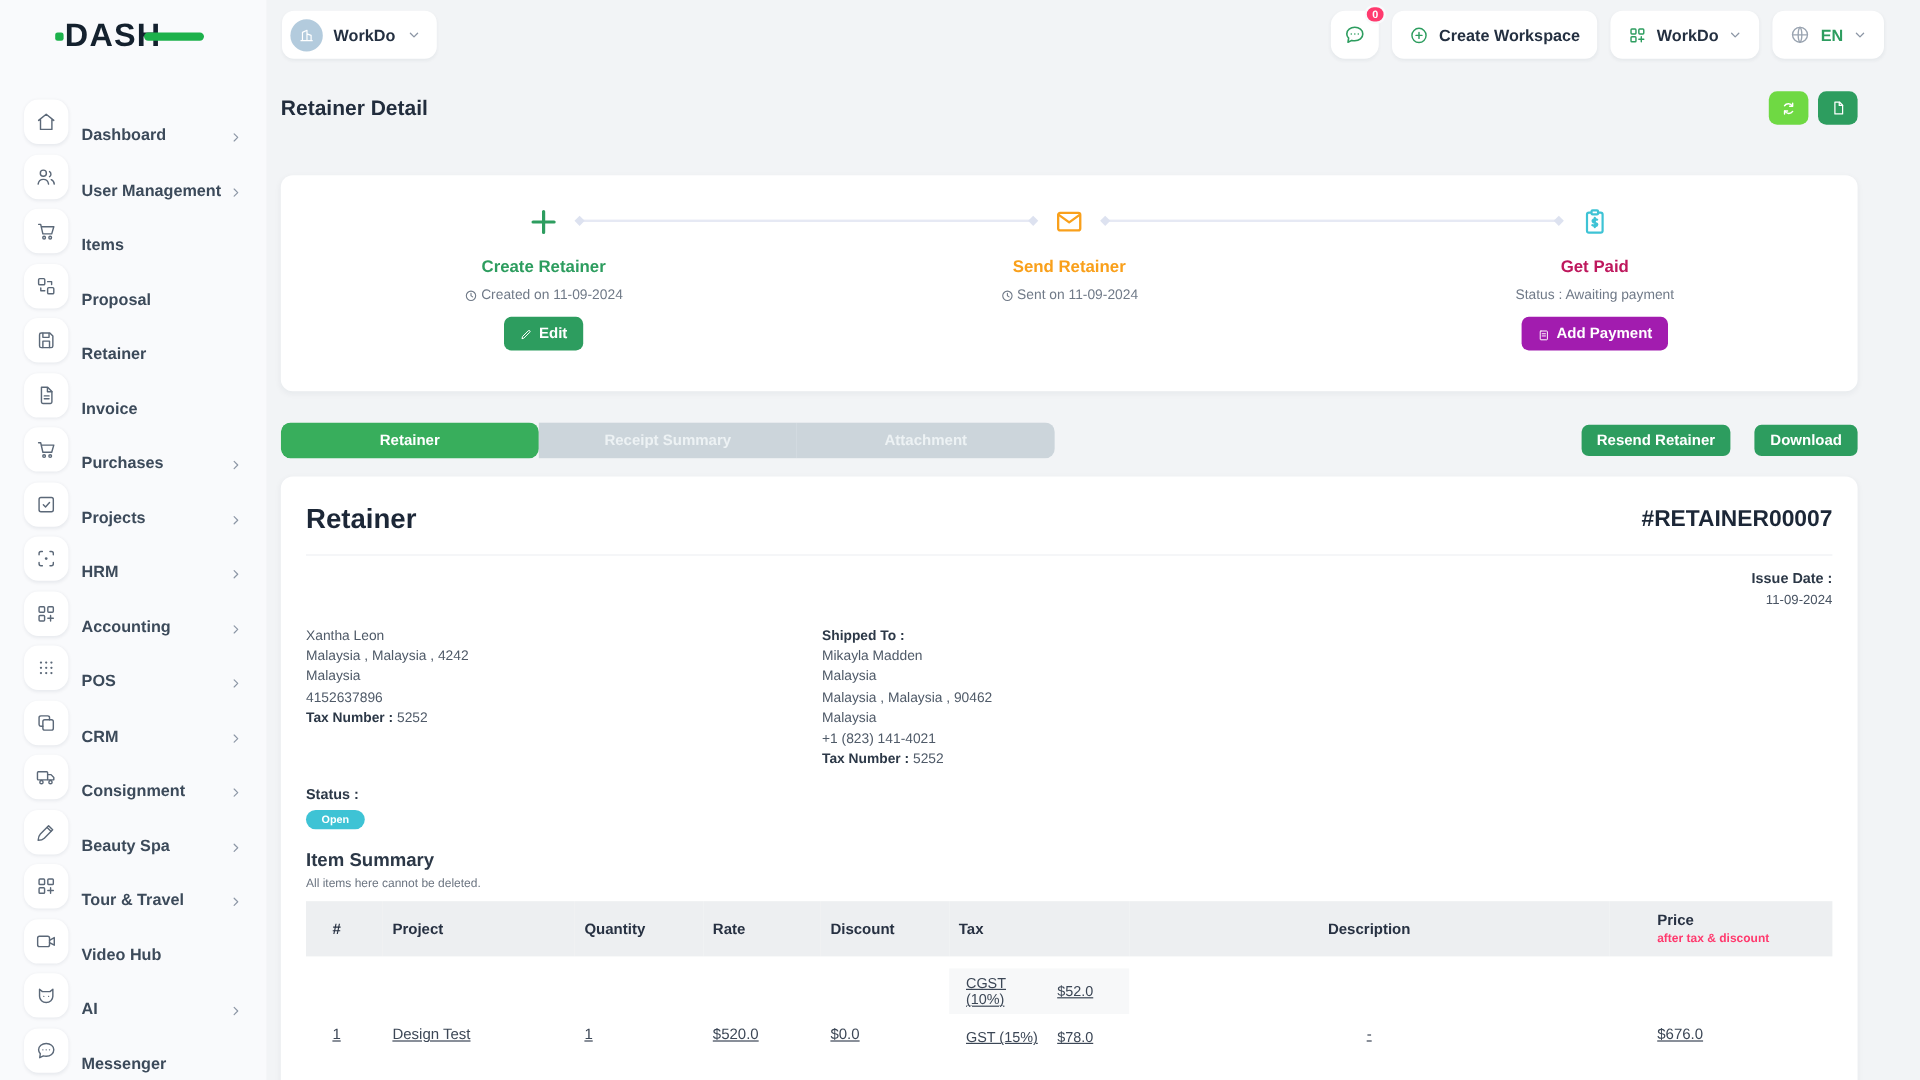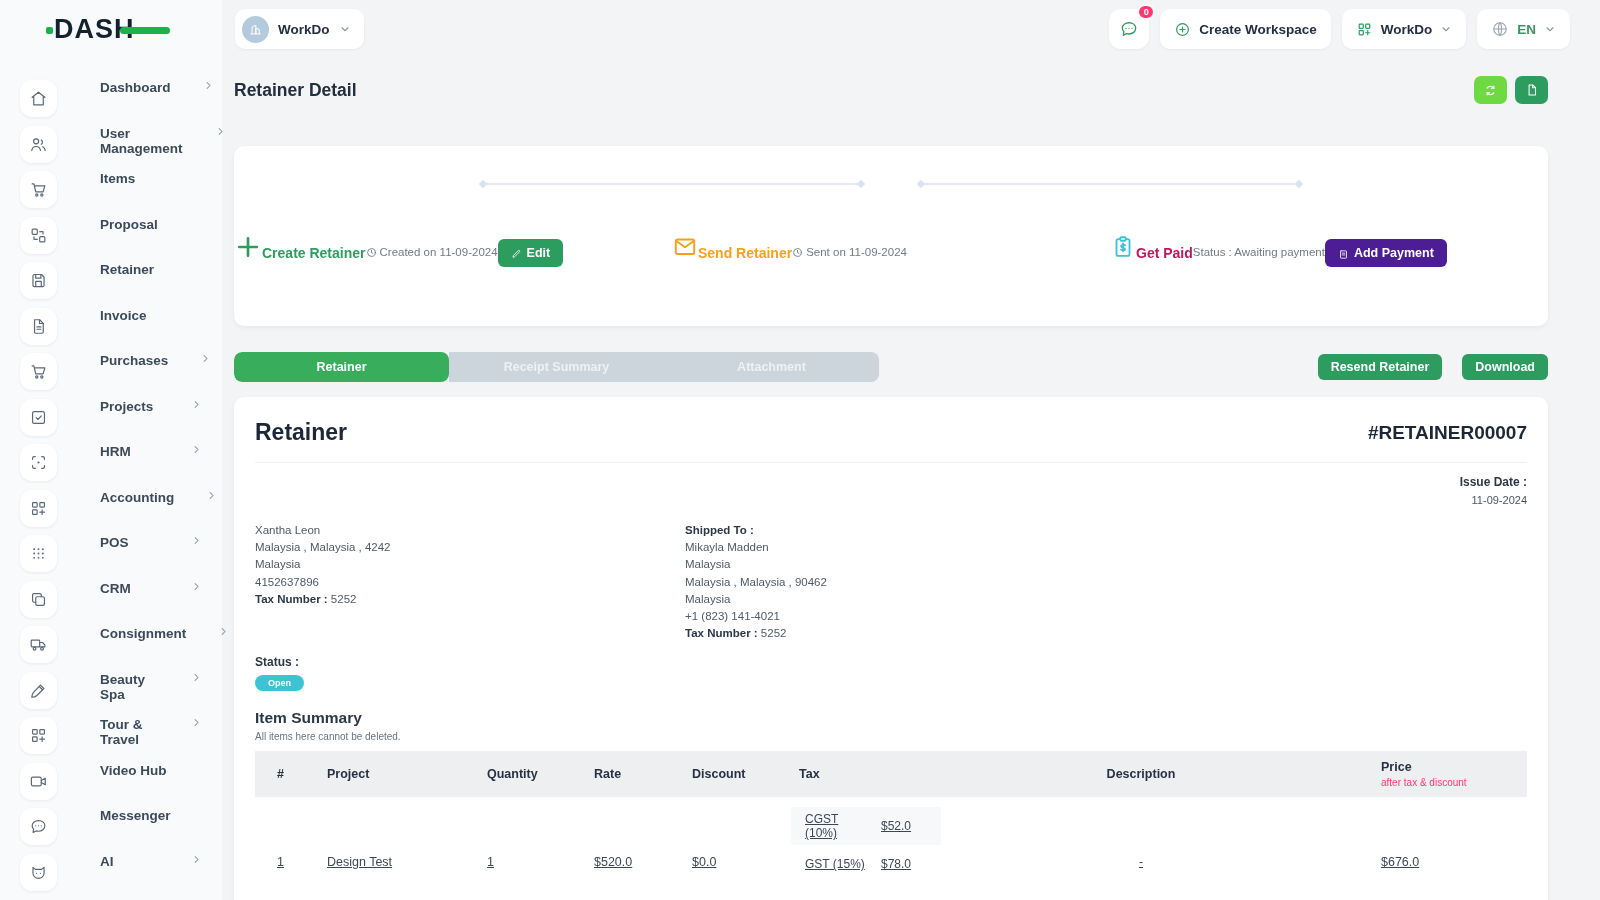--- a/index.html
+++ b/index.html
@@ -11,21 +11,21 @@
   svg { display:block; }
 
   
   .sidebar { position:absolute; left:0; top:0; width:222px; height:900px; background:#f9fafc; z-index:3; }
   .logo { height:58px; display:flex; align-items:center; padding-left:54px; }
   .logo-wrap { position:relative; }
   .logo-text { font-size:27px; font-weight:800; letter-spacing:1px; color:#14212e; }
   .logo-bar { position:absolute; left:66px; top:13px; width:50px; height:7px; background:#1db14b; border-radius:4px; }
   .logo-dot { position:absolute; left:-8px; top:13px; width:7px; height:7px; background:#1db14b; border-radius:2px; }
   .menu { padding:22px 12px 0 20px; }
-  .menu-item { display:flex; align-items:flex-start; height:40px; margin-bottom:5.5px; cursor:pointer;gap:32px; }
+  .menu-item { display:flex; align-items:flex-end; height:40px; margin-bottom:5.5px; cursor:pointer; }
   .mi-icon { width:37px; height:37px; flex:0 0 37px; background:#fff; border-radius:12px;
              box-shadow:0 1px 3px rgba(20,30,50,.07); display:flex; align-items:center; justify-content:center; color:#5b6878; }
   .mi-icon svg { width:19px; height:19px; }
   .mi-label { margin-left:11px; font-size:13.5px; font-weight:600; color:#3c4a5a; flex:1; }
   .mi-chevron { color:#8d97a6; margin-right:8px; }
 
   
   .topbar { position:absolute; left:222px; top:0; right:0; height:58px; display:flex;
             align-items:center; justify-content:space-between; padding:0 30px 0 13px; }
   .ws-pill { display:flex; align-items:center; gap:9px; background:#fff; border-radius:10px;
@@ -50,32 +50,32 @@
   .page-title { font-size:17.5px; font-weight:700; color:#222d3d; }
   .title-actions { display:flex; gap:8px; }
   .act-btn { width:33px; height:28px; border-radius:7px; display:flex; align-items:center; justify-content:center;
              color:#fff; border:none; cursor:pointer; }
   .act-refresh { background:#6fd943; }
   .act-file { background:#2d9d5f; }
 
   
   .progress-card { margin-top:36px; background:#fff; border-radius:10px; height:180px; display:flex;
                    position:relative; box-shadow:0 2px 5px rgba(25,39,62,.05); }
-  .step { flex:1; display:flex; align-items:center; padding-top:22px; }
+  .step { flex:1; display:flex; flex-direction:column; align-items:center; padding-top:22px; }
   .step-icon { height:34px; display:flex; align-items:center; }
   .step-title { margin-top:12px; font-size:14px; font-weight:700; }
   .step-create .step-title { color:#2d9d5f; }
   .step-send .step-title { color:#f9a01b; }
   .step-paid .step-title { color:#be185d; }
   .step-sub { margin-top:10px; font-size:11.5px; color:#707a88; display:flex; align-items:center; gap:3px; }
   .step-action { margin-top:12px; }
   .btn { display:inline-flex; align-items:center; gap:5px; border:none; border-radius:6px; color:#fff;
          font-size:12.5px; font-weight:600; padding:7px 13px; cursor:pointer; font-family:inherit; }
   .btn-green { background:#2d9d5f; }
-  .btn-cyan { background:#4c1d95;align-items:flex-end; }
+  .btn-cyan { background:#a21caf;align-items:flex-end; }
   .connector { position:absolute; top:37px; height:2px; background:#e6e9f4; }
   .connector::before,.connector::after { content:""; position:absolute; top:-2px; width:6px; height:6px;
          background:#dde2f0; transform:rotate(45deg); }
   .connector::before { left:-3px; } .connector::after { right:-3px; }
   .c1 { left:calc(16.66% + 30px); width:calc(33.33% - 60px); }
   .c2 { left:calc(50% + 30px); width:calc(33.33% - 60px); }
 
   
   .tab-row { margin-top:26px; display:flex; justify-content:space-between; align-items:center; }
   .tab-group { display:flex; border-radius:8px; overflow:hidden; }
@@ -103,21 +103,21 @@
   .badge-open { display:inline-block; margin-top:6px; background:#3ec3d5; color:#fff; font-size:9px;
                 font-weight:600; padding:3px 13px; border-radius:10px; }
   .is-title { margin-top:18px; font-size:15.5px; font-weight:600; color:#2c3847; }
   .is-note { font-size:10px; color:#6b7480; margin-top:4px; }
 
   table.items { width:100%; border-collapse:collapse; margin-top:9px; table-layout:fixed; }
   .items th { text-align:left; font-size:12.5px; font-weight:700; color:#273142; background:#edeff1;
               padding:9px 8px; vertical-align:middle; }
   .items th:first-child { padding-left:22px; }
   .items .th-desc { text-align:center; }
-  .price-note { font-size:10px; color:#ff3a6e; font-weight:400; margin-top:3px; }
+  .price-note { font-size:10px; color:#ff3a6e; font-weight:700; margin-top:3px; }
   .items td { vertical-align:bottom; font-size:12.5px; color:#3c4756; padding:0 8px 14px 8px;text-decoration:underline; }
   .items td:first-child { padding-left:22px; }
   .items .c-tax { padding:0; }
   .tax-rows { padding-top:10px; }
   .tax-row { display:flex; align-items:center; height:38px; width:150px; }
   .tax-row.striped { background:#f7f8f9; }
   .tax-name { width:80px; padding-left:14px; font-size:12px; color:#3c4756; }
   .tax-amt { padding-left:10px; font-size:12px; color:#3c4756; }
   .c-desc { text-align:center; }
   .c-price { padding-left:40px !important; }
@@ -349,39 +349,39 @@
           <svg viewBox="0 0 24 24" fill="none" stroke="currentColor" stroke-width="1.5" stroke-linecap="round" stroke-linejoin="round">
             <rect x="3" y="6.5" width="12.5" height="11" rx="2"></rect>
             <path d="M15.5 10.8 20.5 8v8l-5-2.8"></path>
           </svg>
         </span>
         <span class="mi-label">Video Hub</span>
       </div>
       <div class="menu-item">
         <span class="mi-icon">
           <svg viewBox="0 0 24 24" fill="none" stroke="currentColor" stroke-width="1.5" stroke-linecap="round" stroke-linejoin="round">
+            <path d="M5 5.5 8 8h8l3-2.5V13a7 6.5 0 0 1-14 0z"></path>
+            <path d="M9.5 13h.01M14.5 13h.01"></path>
+          </svg>
+        </span>
+        <span class="mi-label">AI</span>
+        <span class="mi-chevron">
+          <svg width="11" height="11" viewBox="0 0 24 24" fill="none" stroke="currentColor" stroke-width="2.2" stroke-linecap="round" stroke-linejoin="round">
+            <path d="M9 5.5l6.5 6.5L9 18.5"></path>
+          </svg>
+        </span>
+      </div>
+      <div class="menu-item">
+        <span class="mi-icon">
+          <svg viewBox="0 0 24 24" fill="none" stroke="currentColor" stroke-width="1.5" stroke-linecap="round" stroke-linejoin="round">
             <path d="M12 4.5c-4.4 0-8 2.9-8 6.6 0 1.6.7 3 1.8 4.2l-.6 4.2 3.8-1.9c.9.3 1.9.4 3 .4 4.4 0 8-2.9 8-6.9s-3.6-6.6-8-6.6z"></path>
             <path d="M8.5 11.2h.01M12 11.2h.01M15.5 11.2h.01"></path>
           </svg>
         </span>
         <span class="mi-label">Messenger</span>
-      </div>
-      <div class="menu-item">
-        <span class="mi-icon">
-          <svg viewBox="0 0 24 24" fill="none" stroke="currentColor" stroke-width="1.5" stroke-linecap="round" stroke-linejoin="round">
-            <path d="M5 5.5 8 8h8l3-2.5V13a7 6.5 0 0 1-14 0z"></path>
-            <path d="M9.5 13h.01M14.5 13h.01"></path>
-          </svg>
-        </span>
-        <span class="mi-label">AI</span>
-        <span class="mi-chevron">
-          <svg width="11" height="11" viewBox="0 0 24 24" fill="none" stroke="currentColor" stroke-width="2.2" stroke-linecap="round" stroke-linejoin="round">
-            <path d="M9 5.5l6.5 6.5L9 18.5"></path>
-          </svg>
-        </span>
       </div>
     </nav>
 </aside>
 
 <header class="topbar">
   <div class="ws-pill">
     <span class="ws-avatar">
       <svg width="15" height="15" viewBox="0 0 24 24" fill="none" stroke="#ffffff" stroke-width="1.6" stroke-linecap="round" stroke-linejoin="round">
         <path d="M6.5 19V8l6-2.8V19M12.5 19v-9l5.5 2v7M4.5 19h15"></path>
       </svg>

